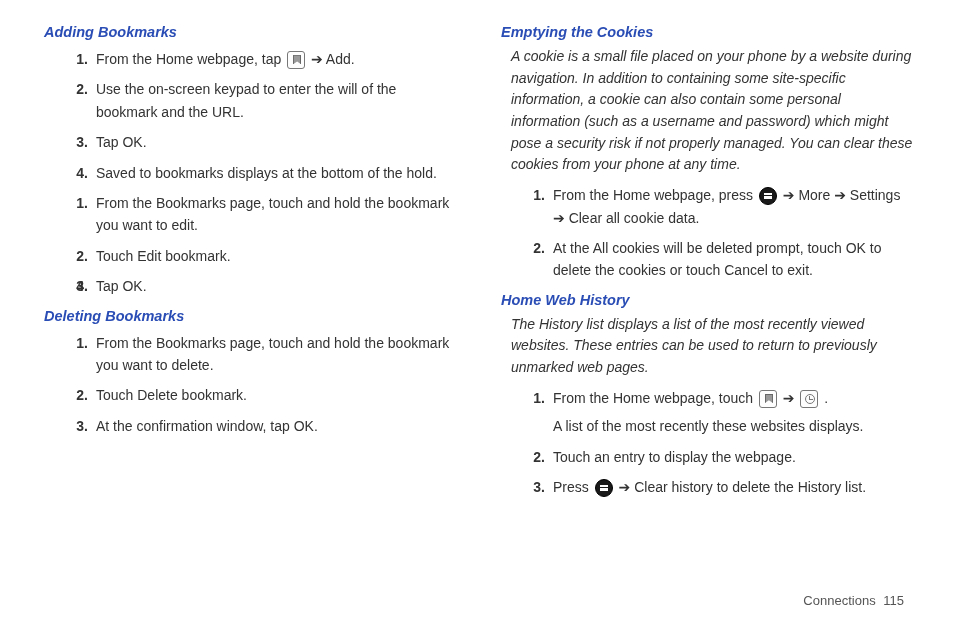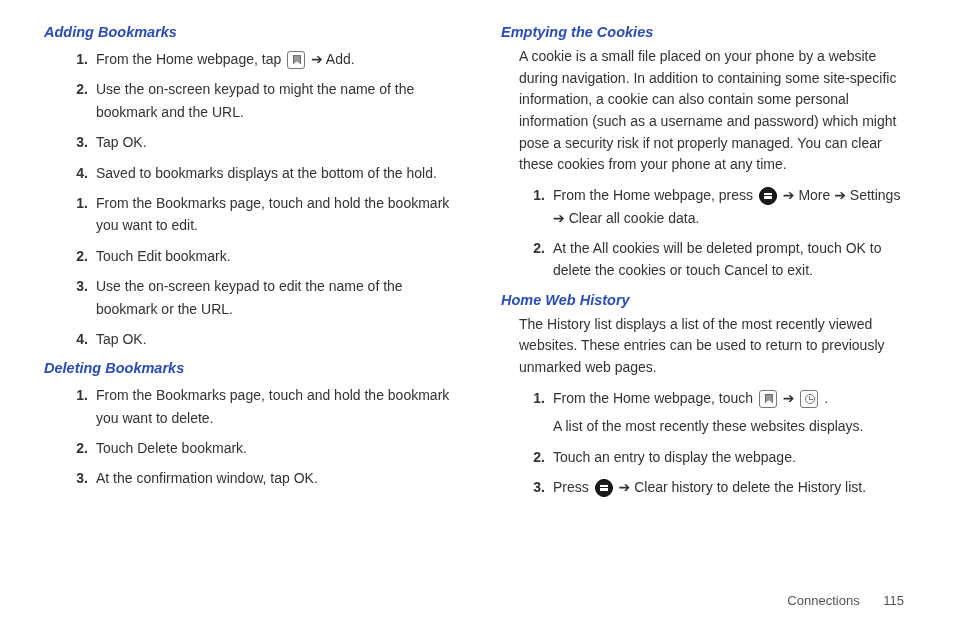--- a/index.html
+++ b/index.html
@@ -23,23 +23,24 @@
     width: 420px;
   }
   .section-heading {
     color: #2a4db5;
     font-style: italic;
     font-weight: bold;
     font-size: 14.5px;
     margin: 10px 0 6px 0;
   }
   .body-para {
-    margin: 4px 0 8px 18px;
+    margin: 4px 0 8px 10px;
     line-height: 1.55;
     color: #333;
+    font-style: italic;
   }
   ol.steps {
     list-style: none;
     padding: 0;
     margin: 0 0 8px 22px;
   }
   ol.steps > li {
     position: relative;
     padding-left: 30px;
     margin: 8px 0;
@@ -120,57 +121,56 @@
     border-left: 1px solid #777;
     border-bottom: 1px solid #777;
   }
   .footer {
     position: absolute;
     bottom: 28px;
     right: 50px;
     font-size: 13px;
     color: #555;
   }
-  .footer .page-name { margin-right: 20px; }
+  .footer .page-name { margin-right: 4px; }
 </style>
 </head>
 <body>
 
 <div class="page">
 
   <div class="col">
 
     <div class="section-heading">Adding Bookmarks</div>
     <ol class="steps">
       <li><span class="num">1.</span>
         <span>From the Home webpage, tap </span>
         <span class="icon bookmark"></span>
         <span class="arrow">➔</span>
         <span class="bold">Add</span>.
       </li>
       <li><span class="num">2.</span>
-        <span>Use the on-screen keypad to might the name of the bookmark and the URL.</span>
+        <span>Use the on-screen keypad to enter the will of the bookmark and the URL.</span>
       </li>
       <li><span class="num">3.</span>
         <span>Tap </span><span class="bold">OK</span>.
       </li>
       <li><span class="num">4.</span>
         <span class="bold">Saved to bookmarks</span><span> displays at the bottom of the hold.</span>
       </li>
     </ol>
 
     <ol class="steps">
       <li><span class="num">1.</span>
         <span>From the Bookmarks page, touch and hold the bookmark you want to edit.</span>
       </li>
       <li><span class="num">2.</span>
         <span>Touch </span><span class="bold">Edit bookmark</span>.
       </li>
       <li><span class="num">3.</span>
-        <span>Use the on-screen keypad to edit the name of the bookmark or the URL.</span>
       </li>
       <li><span class="num">4.</span>
         <span>Tap </span><span class="bold">OK</span>.
       </li>
     </ol>
 
     <div class="section-heading">Deleting Bookmarks</div>
     <ol class="steps">
       <li><span class="num">1.</span>
         <span>From the Bookmarks page, touch and hold the bookmark you want to delete.</span>

